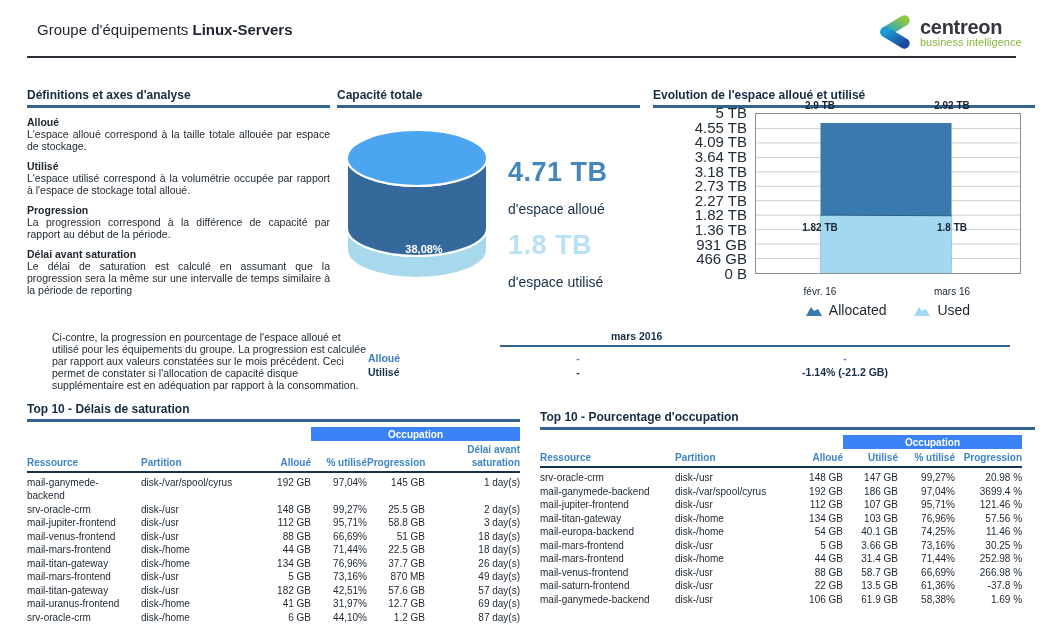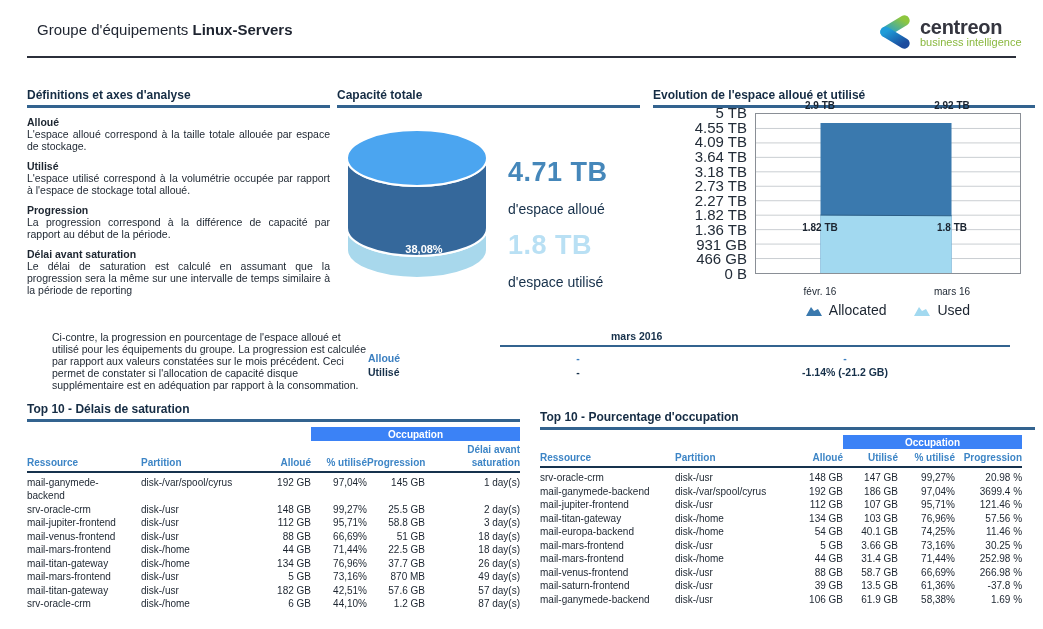--- a/index.html
+++ b/index.html
@@ -298,20 +298,28 @@
         </tr>
         <tr>
           <td class="c-text">mail-titan-gateway</td>
           <td class="c-text">disk-/usr</td>
           <td class="c-num">182 GB</td>
           <td class="c-num">42,51%</td>
           <td class="c-num">57.6 GB</td>
           <td class="c-num">57 day(s)</td>
         </tr>
         <tr>
+          <td class="c-text">mail-uranus-frontend</td>
+          <td class="c-text">disk-/home</td>
+          <td class="c-num">41 GB</td>
+          <td class="c-num">31,97%</td>
+          <td class="c-num">12.7 GB</td>
+          <td class="c-num">69 day(s)</td>
+        </tr>
+        <tr>
           <td class="c-text">srv-oracle-crm</td>
           <td class="c-text">disk-/home</td>
           <td class="c-num">6 GB</td>
           <td class="c-num">44,10%</td>
           <td class="c-num">1.2 GB</td>
           <td class="c-num">87 day(s)</td>
         </tr>
       </tbody>
   </table>
 </div>
@@ -402,21 +410,21 @@
           <td class="c-text">mail-venus-frontend</td>
           <td class="c-text">disk-/usr</td>
           <td class="c-num">88 GB</td>
           <td class="c-num">58.7 GB</td>
           <td class="c-num">66,69%</td>
           <td class="c-num">266.98 %</td>
         </tr>
         <tr>
           <td class="c-text">mail-saturn-frontend</td>
           <td class="c-text">disk-/usr</td>
-          <td class="c-num">39 GB</td>
+          <td class="c-num">22 GB</td>
           <td class="c-num">13.5 GB</td>
           <td class="c-num">61,36%</td>
           <td class="c-num">-37.8 %</td>
         </tr>
         <tr>
           <td class="c-text">mail-ganymede-backend</td>
           <td class="c-text">disk-/usr</td>
           <td class="c-num">106 GB</td>
           <td class="c-num">61.9 GB</td>
           <td class="c-num">58,38%</td>

